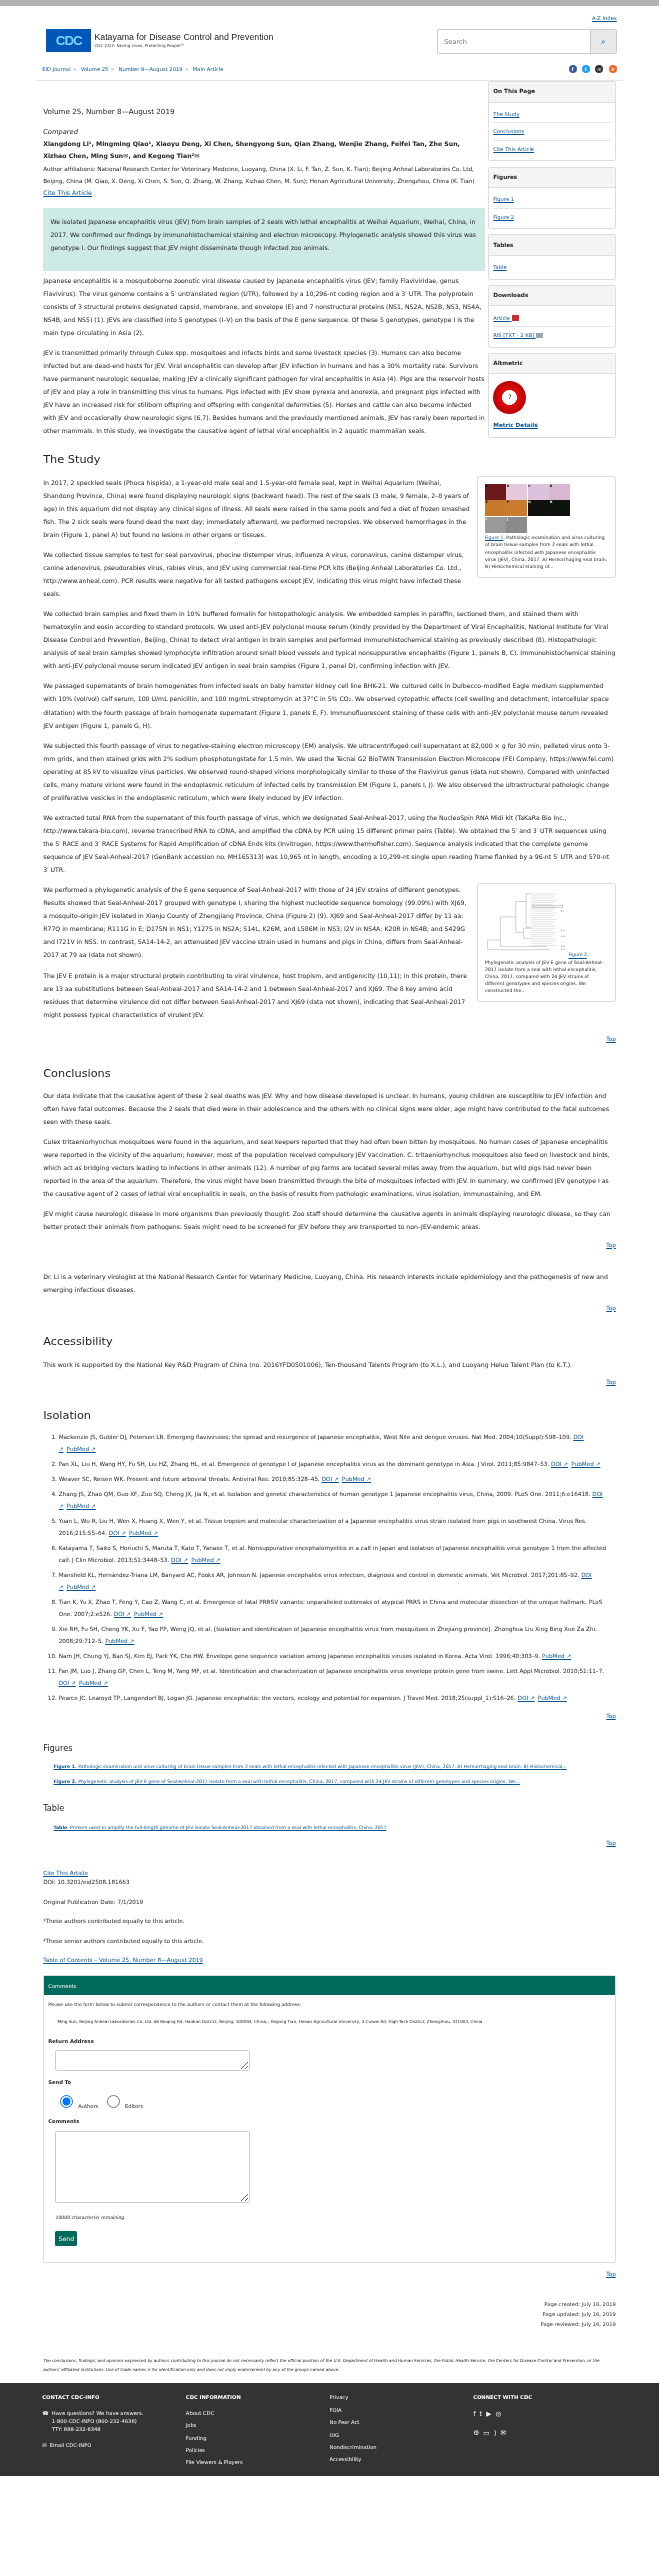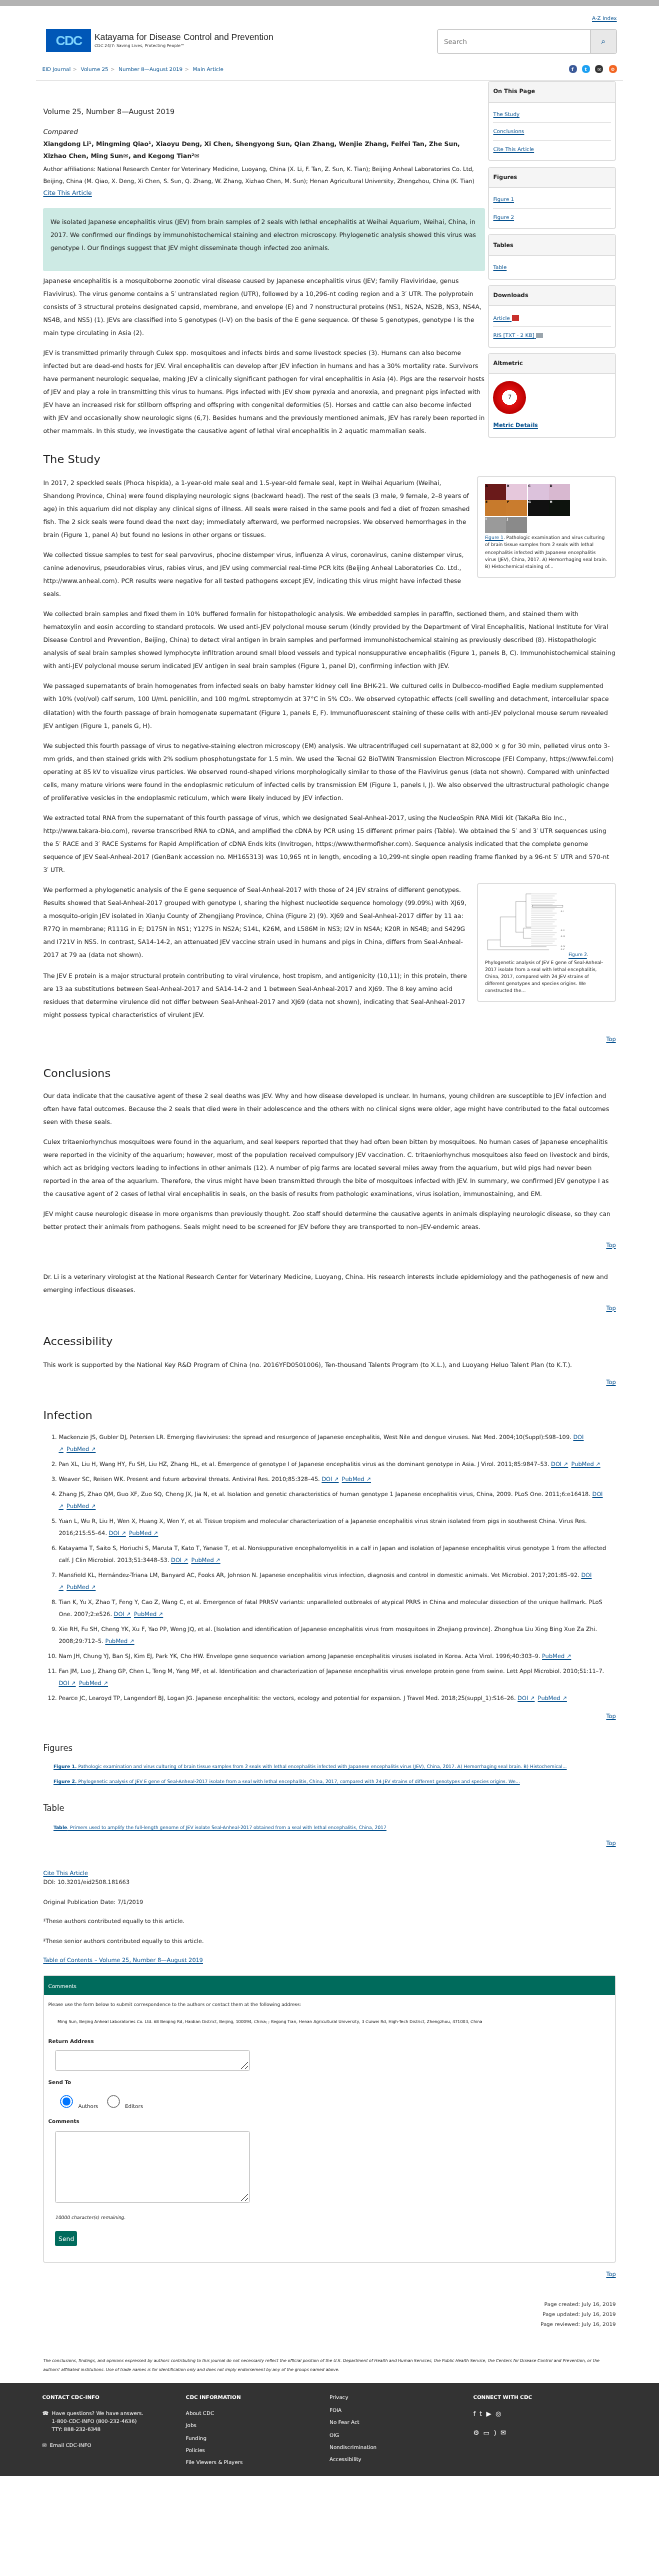--- a/index.html
+++ b/index.html
@@ -271,21 +271,21 @@
     <p class="body">Culex tritaeniorhynchus mosquitoes were found in the aquarium, and seal keepers reported that they had often been bitten by mosquitoes. No human cases of Japanese encephalitis were reported in the vicinity of the aquarium; however, most of the population received compulsory JEV vaccination. C. tritaeniorhynchus mosquitoes also feed on livestock and birds, which act as bridging vectors leading to infections in other animals (12). A number of pig farms are located several miles away from the aquarium, but wild pigs had never been reported in the area of the aquarium. Therefore, the virus might have been transmitted through the bite of mosquitoes infected with JEV. In summary, we confirmed JEV genotype I as the causative agent of 2 cases of lethal viral encephalitis in seals, on the basis of results from pathologic examinations, virus isolation, immunostaining, and EM.</p>
     <p class="body">JEV might cause neurologic disease in more organisms than previously thought. Zoo staff should determine the causative agents in animals displaying neurologic disease, so they can better protect their animals from pathogens. Seals might need to be screened for JEV before they are transported to non–JEV-endemic areas.</p>
     <div class="top-link"><a href="#">Top</a></div>
     <p class="body">Dr. Li is a veterinary virologist at the National Research Center for Veterinary Medicine, Luoyang, China. His research interests include epidemiology and the pathogenesis of new and emerging infectious diseases.</p>
     <div class="top-link"><a href="#">Top</a></div>
 
     <h2 class="sec">Accessibility</h2>
     <p class="body">This work is supported by the National Key R&amp;D Program of China (no. 2016YFD0501006), Ten-thousand Talents Program (to X.L.), and Luoyang Heluo Talent Plan (to K.T.).</p>
     <div class="top-link"><a href="#">Top</a></div>
 
-    <h2 class="sec">Infection</h2>
+    <h2 class="sec">Isolation</h2>
     <ol class="refs" id="refs">
         <li><span>Mackenzie JS, Gubler DJ, Petersen LR. Emerging flaviviruses: the spread and resurgence of Japanese encephalitis, West Nile and dengue viruses. Nat Med. 2004;10(Suppl):S98–109. </span><a href="#" style="margin-right: 3.1px;">DOI ↗</a><a href="#" style="margin-right: 3.1px;">PubMed ↗</a></li>
         <li><span>Pan XL, Liu H, Wang HY, Fu SH, Liu HZ, Zhang HL, et al. Emergence of genotype I of Japanese encephalitis virus as the dominant genotype in Asia. J Virol. 2011;85:9847–53. </span><a href="#" style="margin-right: 3.1px;">DOI ↗</a><a href="#" style="margin-right: 3.1px;">PubMed ↗</a></li>
         <li><span>Weaver SC, Reisen WK. Present and future arboviral threats. Antiviral Res. 2010;85:328–45. </span><a href="#" style="margin-right: 3.1px;">DOI ↗</a><a href="#" style="margin-right: 3.1px;">PubMed ↗</a></li>
         <li><span>Zhang JS, Zhao QM, Guo XF, Zuo SQ, Cheng JX, Jia N, et al. Isolation and genetic characteristics of human genotype 1 Japanese encephalitis virus, China, 2009. PLoS One. 2011;6:e16418. </span><a href="#" style="margin-right: 3.1px;">DOI ↗</a><a href="#" style="margin-right: 3.1px;">PubMed ↗</a></li>
         <li><span>Yuan L, Wu R, Liu H, Wen X, Huang X, Wen Y, et al. Tissue tropism and molecular characterization of a Japanese encephalitis virus strain isolated from pigs in southwest China. Virus Res. 2016;215:55–64. </span><a href="#" style="margin-right: 3.1px;">DOI ↗</a><a href="#" style="margin-right: 3.1px;">PubMed ↗</a></li>
         <li><span>Katayama T, Saito S, Horiuchi S, Maruta T, Kato T, Yanase T, et al. Nonsuppurative encephalomyelitis in a calf in Japan and isolation of Japanese encephalitis virus genotype 1 from the affected calf. J Clin Microbiol. 2013;51:3448–53. </span><a href="#" style="margin-right: 3.1px;">DOI ↗</a><a href="#" style="margin-right: 3.1px;">PubMed ↗</a></li>
         <li><span>Mansfield KL, Hernández-Triana LM, Banyard AC, Fooks AR, Johnson N. Japanese encephalitis virus infection, diagnosis and control in domestic animals. Vet Microbiol. 2017;201:85–92. </span><a href="#" style="margin-right: 3.1px;">DOI ↗</a><a href="#" style="margin-right: 3.1px;">PubMed ↗</a></li>
         <li><span>Tian K, Yu X, Zhao T, Feng Y, Cao Z, Wang C, et al. Emergence of fatal PRRSV variants: unparalleled outbreaks of atypical PRRS in China and molecular dissection of the unique hallmark. PLoS One. 2007;2:e526. </span><a href="#" style="margin-right: 3.1px;">DOI ↗</a><a href="#" style="margin-right: 3.1px;">PubMed ↗</a></li>
         <li><span>Xie RH, Fu SH, Cheng YK, Xu F, Yao PP, Weng JQ, et al. [Isolation and identification of Japanese encephalitis virus from mosquitoes in Zhejiang province]. Zhonghua Liu Xing Bing Xue Za Zhi. 2008;29:712–5. </span><a href="#" style="margin-right: 3.1px;">PubMed ↗</a></li>

